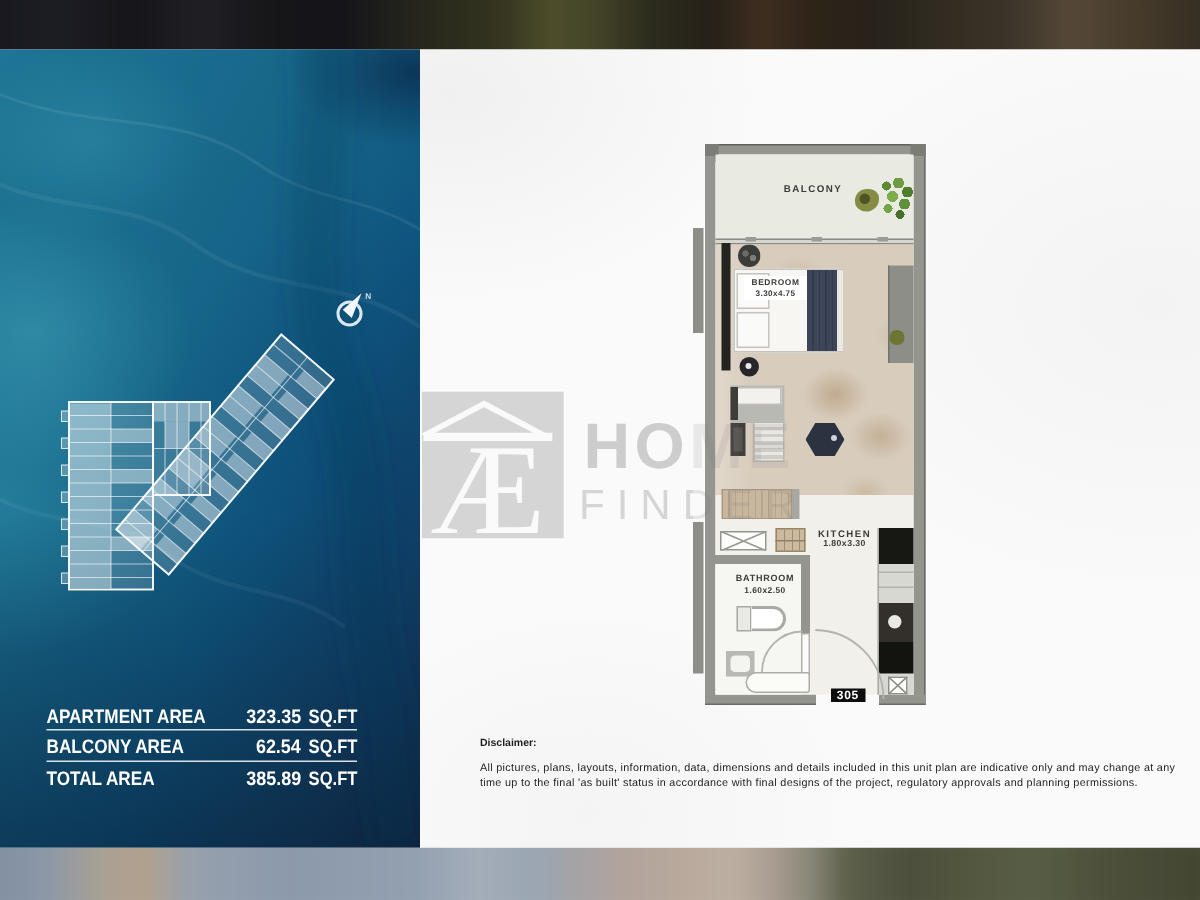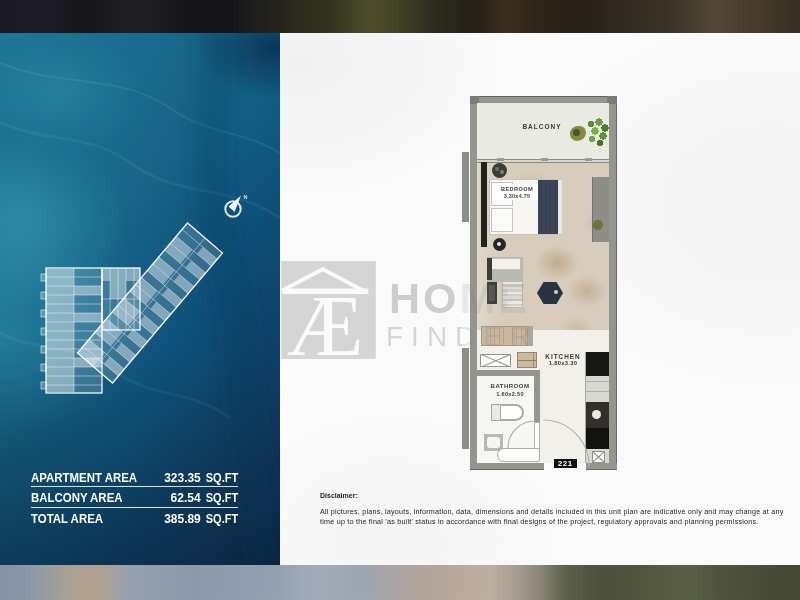--- a/index.html
+++ b/index.html
@@ -295,21 +295,21 @@
       <div style="left:124px;top:295px;width:22.5px;height:1px;background:#b0b0aa"></div>
       <div style="left:124px;top:306px;width:22.5px;height:26px;background:#33302b"></div>
       <div style="left:130px;top:313.5px;width:9px;height:9px;border-radius:50%;background:#e8e8e4"></div>
       <div style="left:124px;top:332px;width:22.5px;height:21px;background:#131310"></div>
 
       <div style="left:130px;top:355px;width:13px;height:12px;background:#fdfdfb;border:1.4px solid #8f8f89"></div>
       <svg style="position:absolute;left:130px;top:355px" width="13" height="12">
           <path d="M0,0 L13,12 M13,0 L0,12" stroke="#8f8f89" stroke-width="1.1"></path>
         </svg>
 
-      <div style="left:91.5px;top:362.5px;width:23.5px;height:9px;background:#0d0d0d;color:#fff;font-size:8px;font-weight:700;text-align:center;line-height:9px;letter-spacing:.5px">221</div>
+      <div style="left:91.5px;top:362.5px;width:23.5px;height:9px;background:#0d0d0d;color:#fff;font-size:8px;font-weight:700;text-align:center;line-height:9px;letter-spacing:.5px">305</div>
 
       <div style="left:15px;top:280px;width:56.5px;height:86.5px;background:#f6f6f2"></div>
       <div class="wallg" style="left:12px;top:274px;width:66px;height:6px"></div>
       <div class="wallg" style="left:71.5px;top:280px;width:6.5px;height:46px"></div>
       <div style="left:71.5px;top:326px;width:6.5px;height:29px;background:#fbfbf9;border:1px solid #b2b2ac"></div>
       <div class="lbl" style="left:22px;top:287px;width:52px;font-size:6px;letter-spacing:.5px">BATHROOM</div>
       <div class="lbl" style="left:22px;top:294.5px;width:52px;font-size:5.6px;letter-spacing:.3px">1.60x2.50</div>
 
       <div style="left:29px;top:308px;width:10px;height:16.5px;background:#e9e9e5;border:1px solid #a9a9a3"></div>
       <div style="left:39px;top:308px;width:23px;height:17px;background:#fff;border:2.6px solid #aaaaa4;border-left:none;border-radius:0 9px 9px 0"></div>

